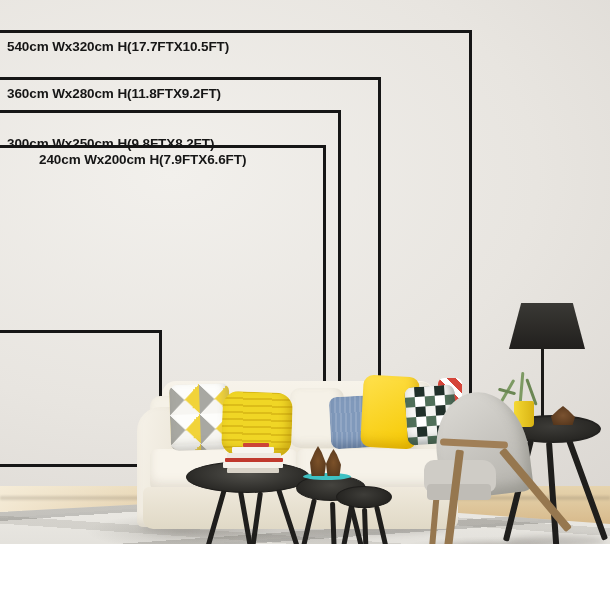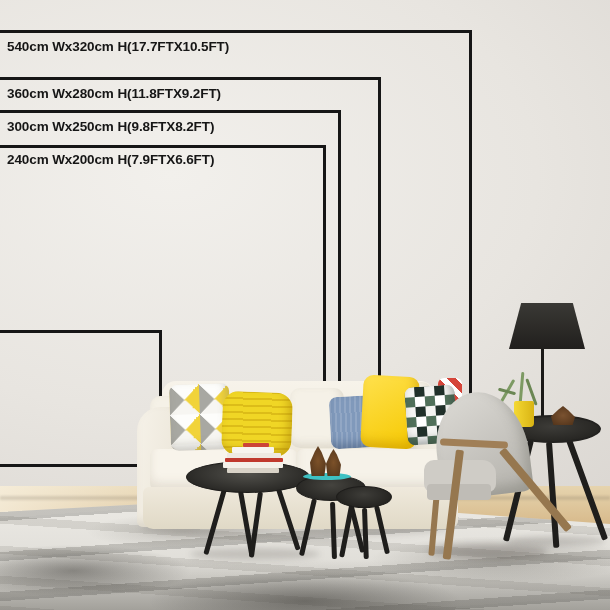--- a/index.html
+++ b/index.html
@@ -1,16 +1,16 @@
 <!DOCTYPE html>
 <html><head>
 <meta charset="utf-8">
 <style>
   html,body{margin:0;padding:0;background:#fff;}
-  #stage{position:relative;width:610px;height:610px;overflow:hidden;
+  #stage{position:relative;width:610px;height:544px;overflow:hidden;
          font-family:"Liberation Sans",sans-serif;}
   #stage *{position:absolute;box-sizing:border-box;}
 
   
   .wall{left:0;top:0;width:610px;height:500px;
     background:radial-gradient(120% 95% at 28% 35%, #f2f0ec 0%, #e8e5e0 50%, #d8d4cf 100%);}
   .floor{left:0;top:486px;width:610px;height:124px;
     background:linear-gradient(180deg,#e6d4ae 0%,#d3b281 40%,#c49a5c 100%);}
   .floor-light{left:0;top:486px;width:240px;height:124px;
     background:linear-gradient(90deg,rgba(250,244,230,.75),rgba(250,244,230,0));}
@@ -29,21 +29,21 @@
 
   
   .size-box{border:3px solid #161616;background:transparent;z-index:2;}
   #box540{left:-12px;top:30px;width:484px;height:437px;}
   #box360{left:-12px;top:77px;width:393px;height:390px;}
   #box300{left:-12px;top:110px;width:353px;height:357px;}
   #box240{left:-12px;top:145px;width:338px;height:322px;}
   #box90 {left:-12px;top:330px;width:174px;height:137px;}
   .size-label{left:7px;z-index:3;color:#161616;white-space:nowrap;
     font:600 13.5px/19px "Liberation Sans",sans-serif;letter-spacing:-.1px;}
-  #label540{top:37px;} #label360{top:84px;text-align:right;} #label300{top:117px;} #label240{top:150px;}
+  #label540{top:37px;} #label360{top:84px;text-align:right;} #label300{top:134px;} #label240{top:150px;margin-left:32px;}
   #label90{top:336px;white-space:normal;width:150px;}
 
   
   .sh{border-radius:50%;filter:blur(3px);z-index:4;}
   .sh-sofa{left:140px;top:519px;width:310px;height:18px;background:rgba(90,85,75,.18);}
   .sh-chair{left:428px;top:544px;width:120px;height:14px;background:rgba(70,65,60,.25);}
   .sh-table{left:190px;top:548px;width:130px;height:12px;background:rgba(70,65,60,.2);}
   .sh-side{left:505px;top:536px;width:100px;height:10px;background:rgba(70,65,60,.22);}
 
   

